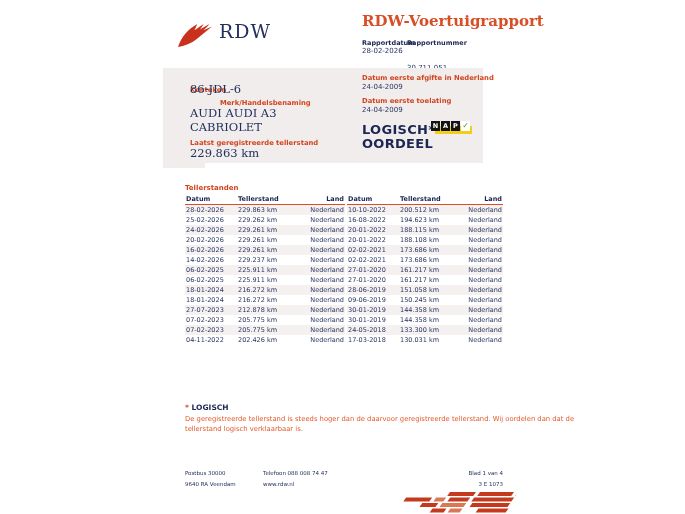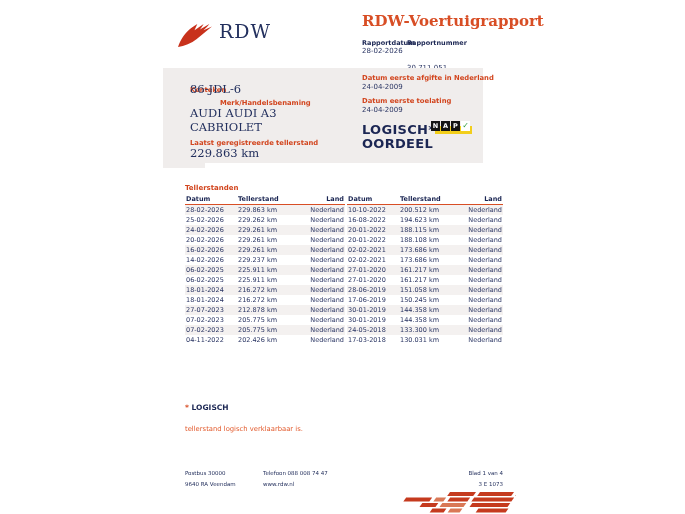--- a/index.html
+++ b/index.html
@@ -255,21 +255,21 @@
           <span class="c-land">Nederland</span>
         </div>
 
         <div class="trow">
           <span class="c-datum">28-06-2019</span>
           <span class="c-teller">151.058 km</span>
           <span class="c-land">Nederland</span>
         </div>
 
         <div class="trow">
-          <span class="c-datum">17-06-2019</span>
+          <span class="c-datum">09-06-2019</span>
           <span class="c-teller">150.245 km</span>
           <span class="c-land">Nederland</span>
         </div>
 
         <div class="trow">
           <span class="c-datum">30-01-2019</span>
           <span class="c-teller">144.358 km</span>
           <span class="c-land">Nederland</span>
         </div>
 
@@ -287,20 +287,21 @@
 
         <div class="trow">
           <span class="c-datum">17-03-2018</span>
           <span class="c-teller">130.031 km</span>
           <span class="c-land">Nederland</span>
         </div>
       </div>
   </div>
 
   <div class="fn-title"><span class="ast">* </span><span>LOGISCH</span></div>
+  <div class="fn-line" style="top:415px;">De geregistreerde tellerstand is steeds hoger dan de daarvoor geregistreerde tellerstand. Wij oordelen dan dat de</div>
   <div class="fn-line" style="top:425px;">tellerstand logisch verklaarbaar is.</div>
 
   <div class="foot" style="left:185px;top:470px;">Postbus 30000</div>
   <div class="foot" style="left:185px;top:481px;">9640 RA Veendam</div>
   <div class="foot" style="left:263px;top:470px;">Telefoon 088 008 74 47</div>
   <div class="foot" style="left:263px;top:481px;">www.rdw.nl</div>
   <div class="foot r" style="top:470px;">Blad 1 van 4</div>
   <div class="foot r" style="top:481px;">3 E 1073</div>
 
   <div class="deco">

